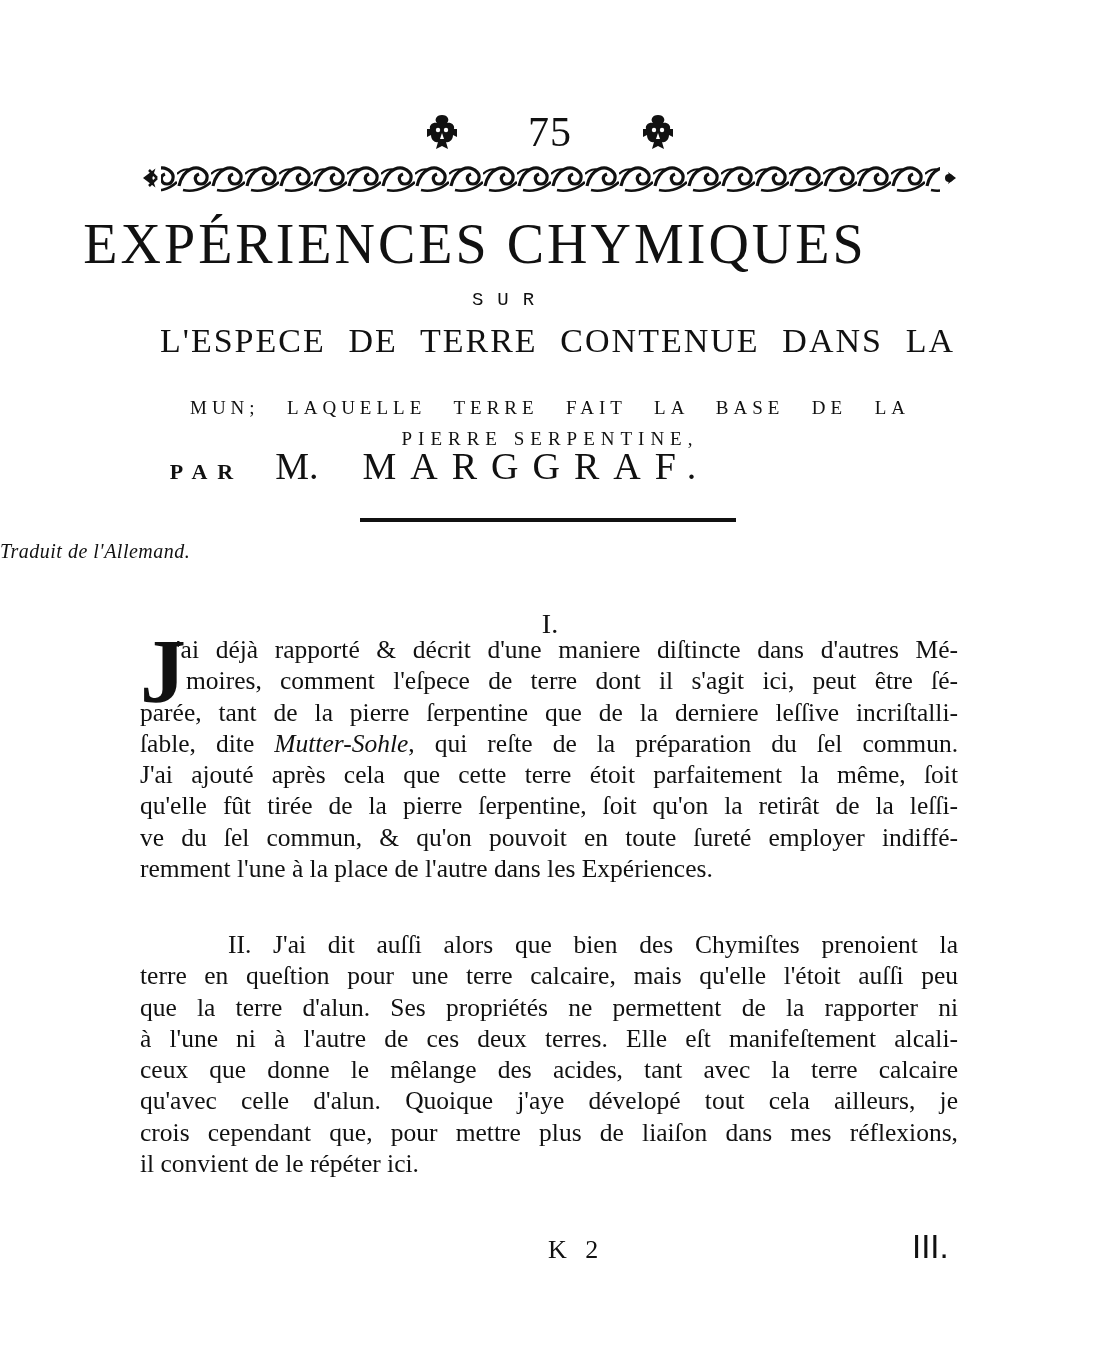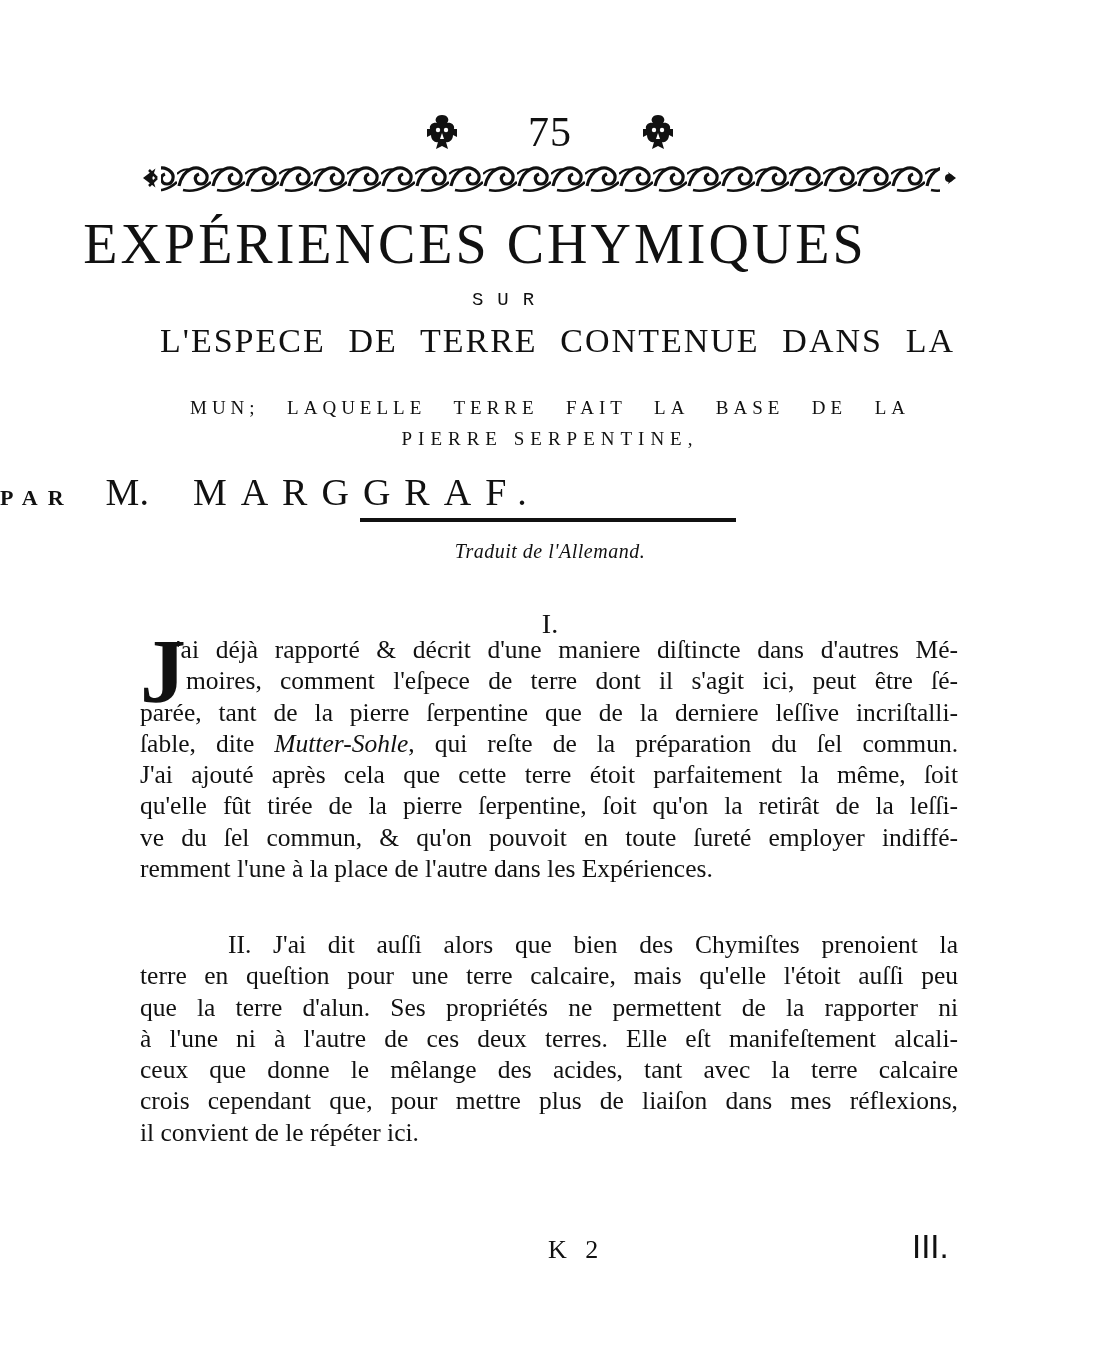--- a/index.html
+++ b/index.html
@@ -12,28 +12,28 @@
 
   .border-orn { position: absolute; top: 160px; left: 143px; width: 815px; height: 36px; }
 
   .title { position: absolute; top: 216px; left: 0; width: 950px; text-align: center; font-family: "Liberation Serif", serif; font-size: 56px; letter-spacing: 3px; line-height: 1; }
   .sur { position: absolute; top: 289px; left: 0; width: 1020px; text-align: center; font-family: Liberation Mono, monospace; font-size: 19px; letter-spacing: 14px; }
   .sub1 { position: absolute; top: 321px; left: 160px; width: 795px; font-family: "Liberation Serif", serif; font-size: 34px; letter-spacing: 2px; text-align: justify; text-align-last: justify; line-height: 1.2; }
   .sub2 { position: absolute; top: 365px; left: 142px; width: 818px; font-family: "Liberation Serif", serif; font-size: 19px; letter-spacing: 5px; text-align: justify; text-align-last: justify; line-height: 1.2; }
   .sub3 { position: absolute; top: 397px; left: 190px; width: 720px; font-family: "Liberation Serif", serif; font-size: 19px; letter-spacing: 5px; text-align: justify; text-align-last: justify; line-height: 1.2; }
   .sub4 { position: absolute; top: 428px; left: 0; width: 1100px; text-align: center; font-family: "Liberation Serif", serif; font-size: 19px; letter-spacing: 6px; line-height: 1.2; }
 
-  .byline { position: absolute; top: 470px; left: 0; width: 880px; text-align: left; font-family: "Liberation Serif", serif; }
+  .byline { position: absolute; top: 444px; left: 0; width: 880px; text-align: center; font-family: "Liberation Serif", serif; }
   .byline .par { font-size: 22px; letter-spacing: 10px; margin-right: 28px; font-weight: bold; }
   .byline .m { font-size: 38px; margin-right: 40px; }
   .byline .name { font-size: 38px; letter-spacing: 14px; }
 
   .rule { position: absolute; top: 518px; left: 360px; width: 376px; height: 4px; background: #111; }
 
-  .translated { position: absolute; top: 540px; left: 0; width: 1100px; text-align: center; font-family: "Liberation Serif", serif; font-style: italic; font-size: 20px; letter-spacing: 0.5px; }
+  .translated { position: absolute; top: 540px; left: 0; width: 1100px; font-family: "Liberation Serif", serif; font-style: italic; font-size: 20px; letter-spacing: 0.5px; }
 
   .section-num { position: absolute; top: 608px; left: 0; width: 1100px; text-align: center; font-family: "Liberation Serif", serif; font-size: 28px; }
 
   .body-text { position: absolute; left: 140px; width: 818px; font-family: "Liberation Serif", serif; font-size: 25.5px; line-height: 31.3px; }
   .line { display: block; text-align: justify; text-align-last: justify; white-space: nowrap; height: 31.3px; }
   .line.last { text-align-last: left; }
   .p1 { top: 634px; }
   .p1 .line.indent1 { padding-left: 32px; }
   .dropcap { position: absolute; left: 140px; top: 625px; font-family: "Liberation Serif", serif; font-size: 92px; line-height: 1; font-weight: bold; }
 
@@ -109,20 +109,21 @@
     <span class="line">ve du ſel commun, &amp; qu'on pouvoit en toute ſureté employer indiffé-</span>
     <span class="line last">remment l'une à la place de l'autre dans les Expériences.</span>
   </div>
 
   <div class="body-text p2">
     <span class="line first">II.  J'ai dit auſſi alors que bien des Chymiſtes prenoient la</span>
     <span class="line">terre en queſtion pour une terre calcaire, mais qu'elle l'étoit auſſi peu</span>
     <span class="line">que la terre d'alun.    Ses propriétés ne permettent de la rapporter ni</span>
     <span class="line">à l'une ni à l'autre de ces deux terres.    Elle eſt manifeſtement alcali-</span>
     <span class="line">ceux que donne le mêlange des acides, tant avec la terre calcaire</span>
+    <span class="line">qu'avec celle d'alun.    Quoique j'aye dévelopé tout cela ailleurs, je</span>
     <span class="line">crois cependant que, pour mettre plus de liaiſon dans mes réflexions,</span>
     <span class="line last">il convient de le répéter ici.</span>
   </div>
 
   <div class="signature">K 2</div>
   <div class="catchword">III.</div>
 
 </div>
 
 </body></html>

